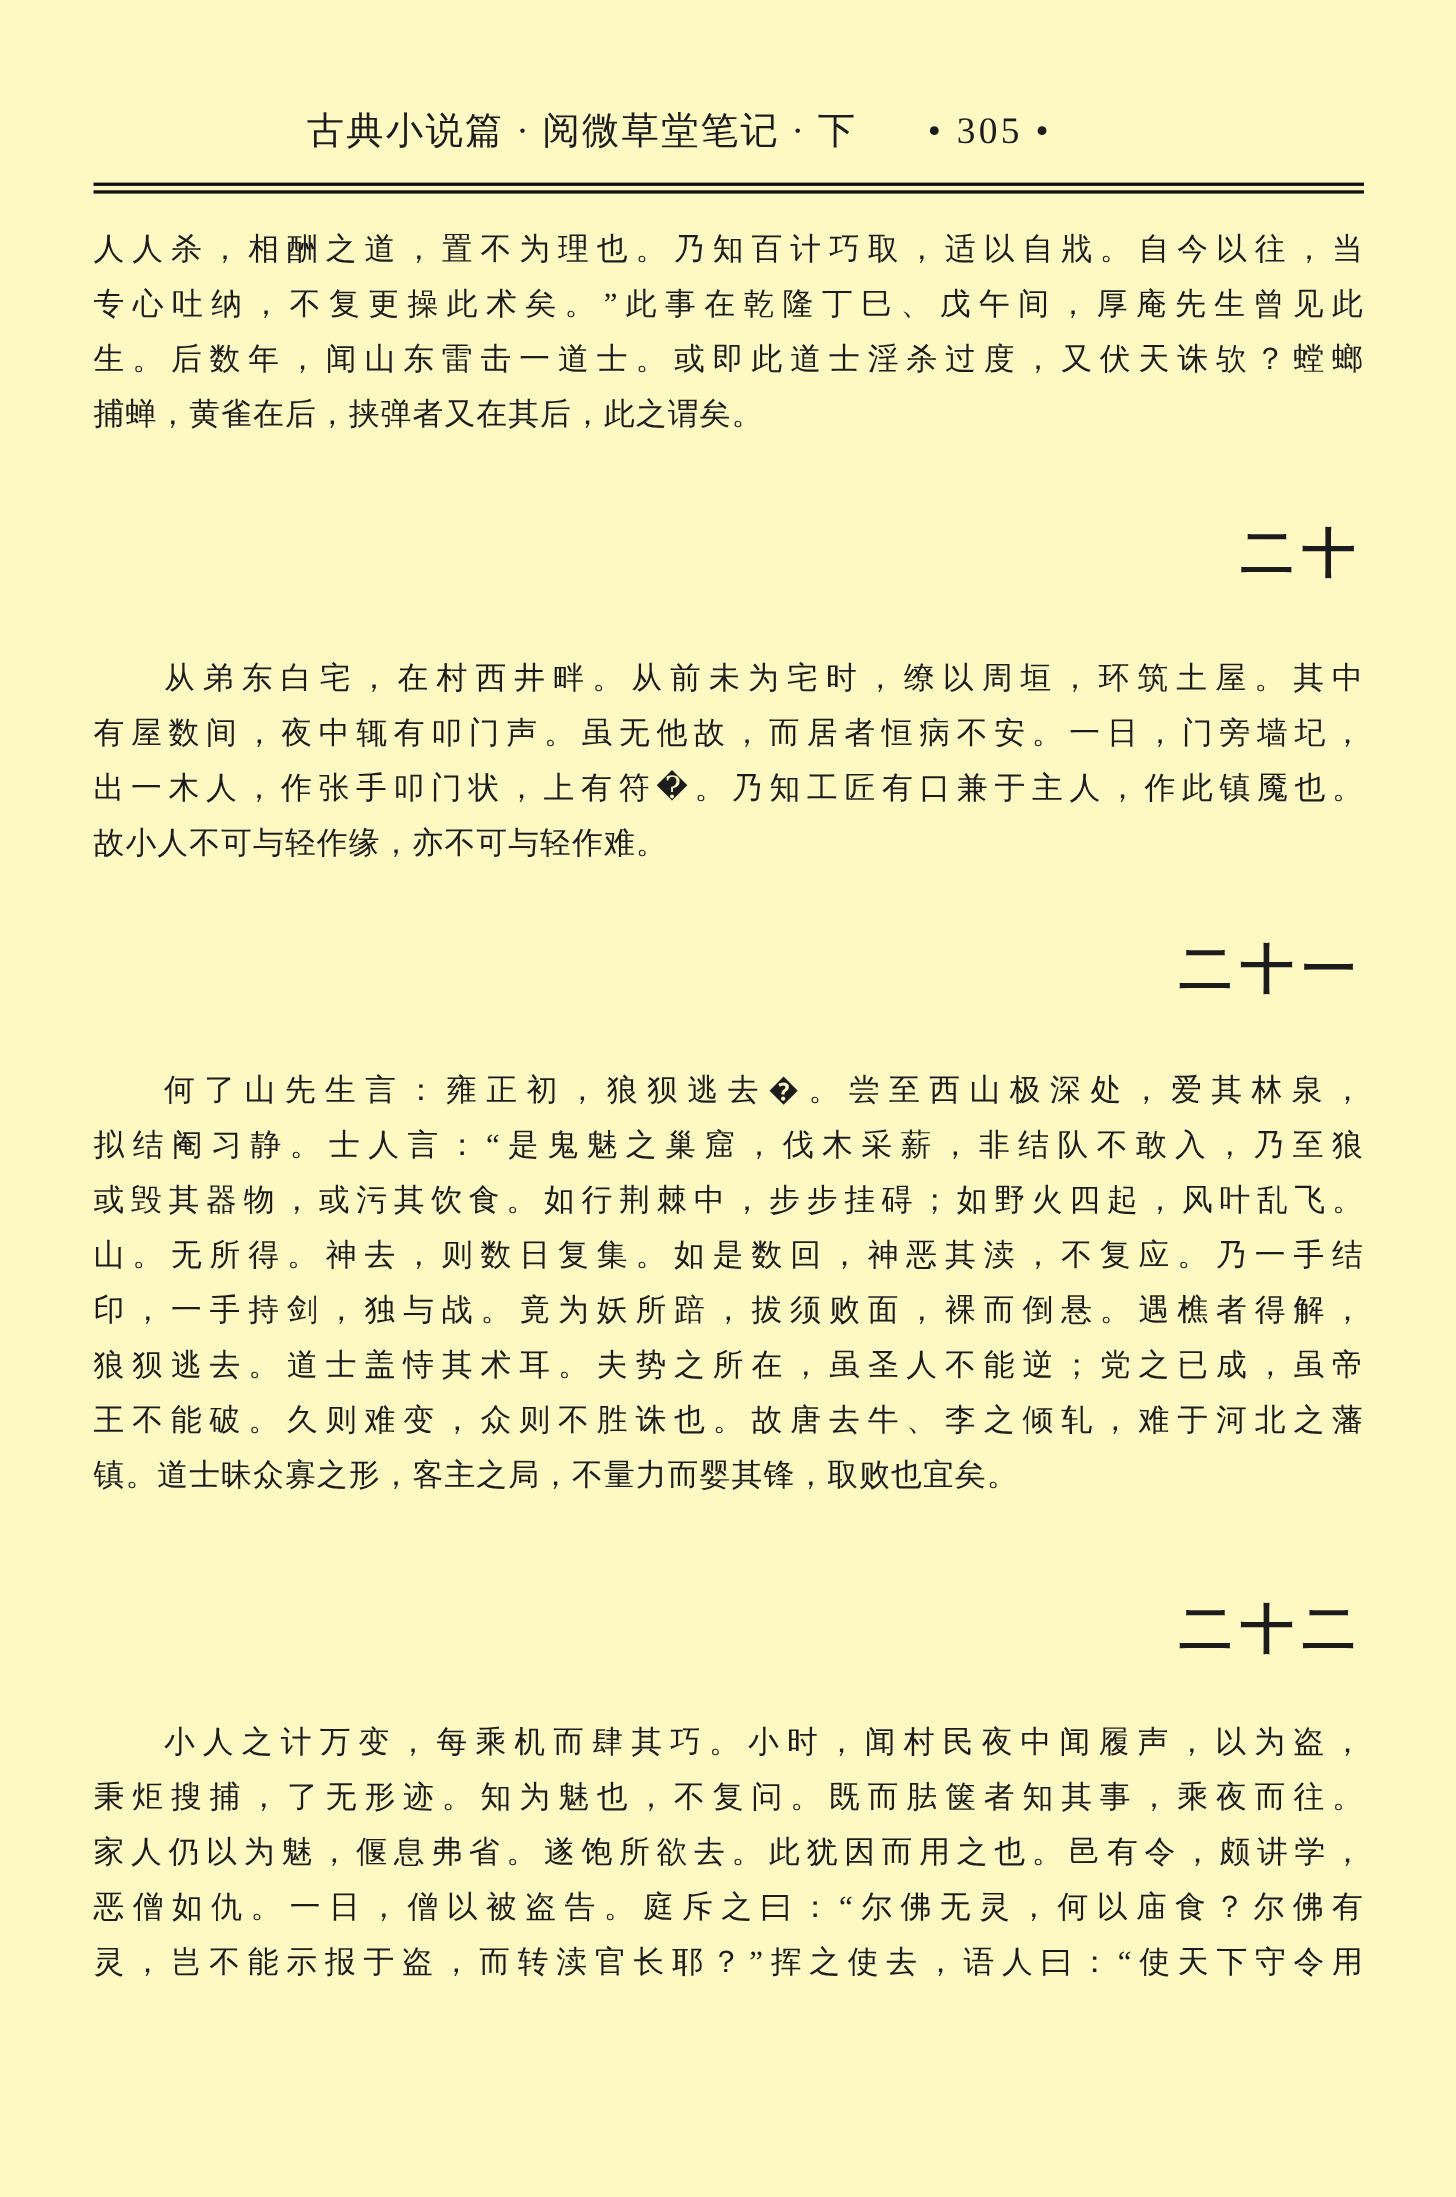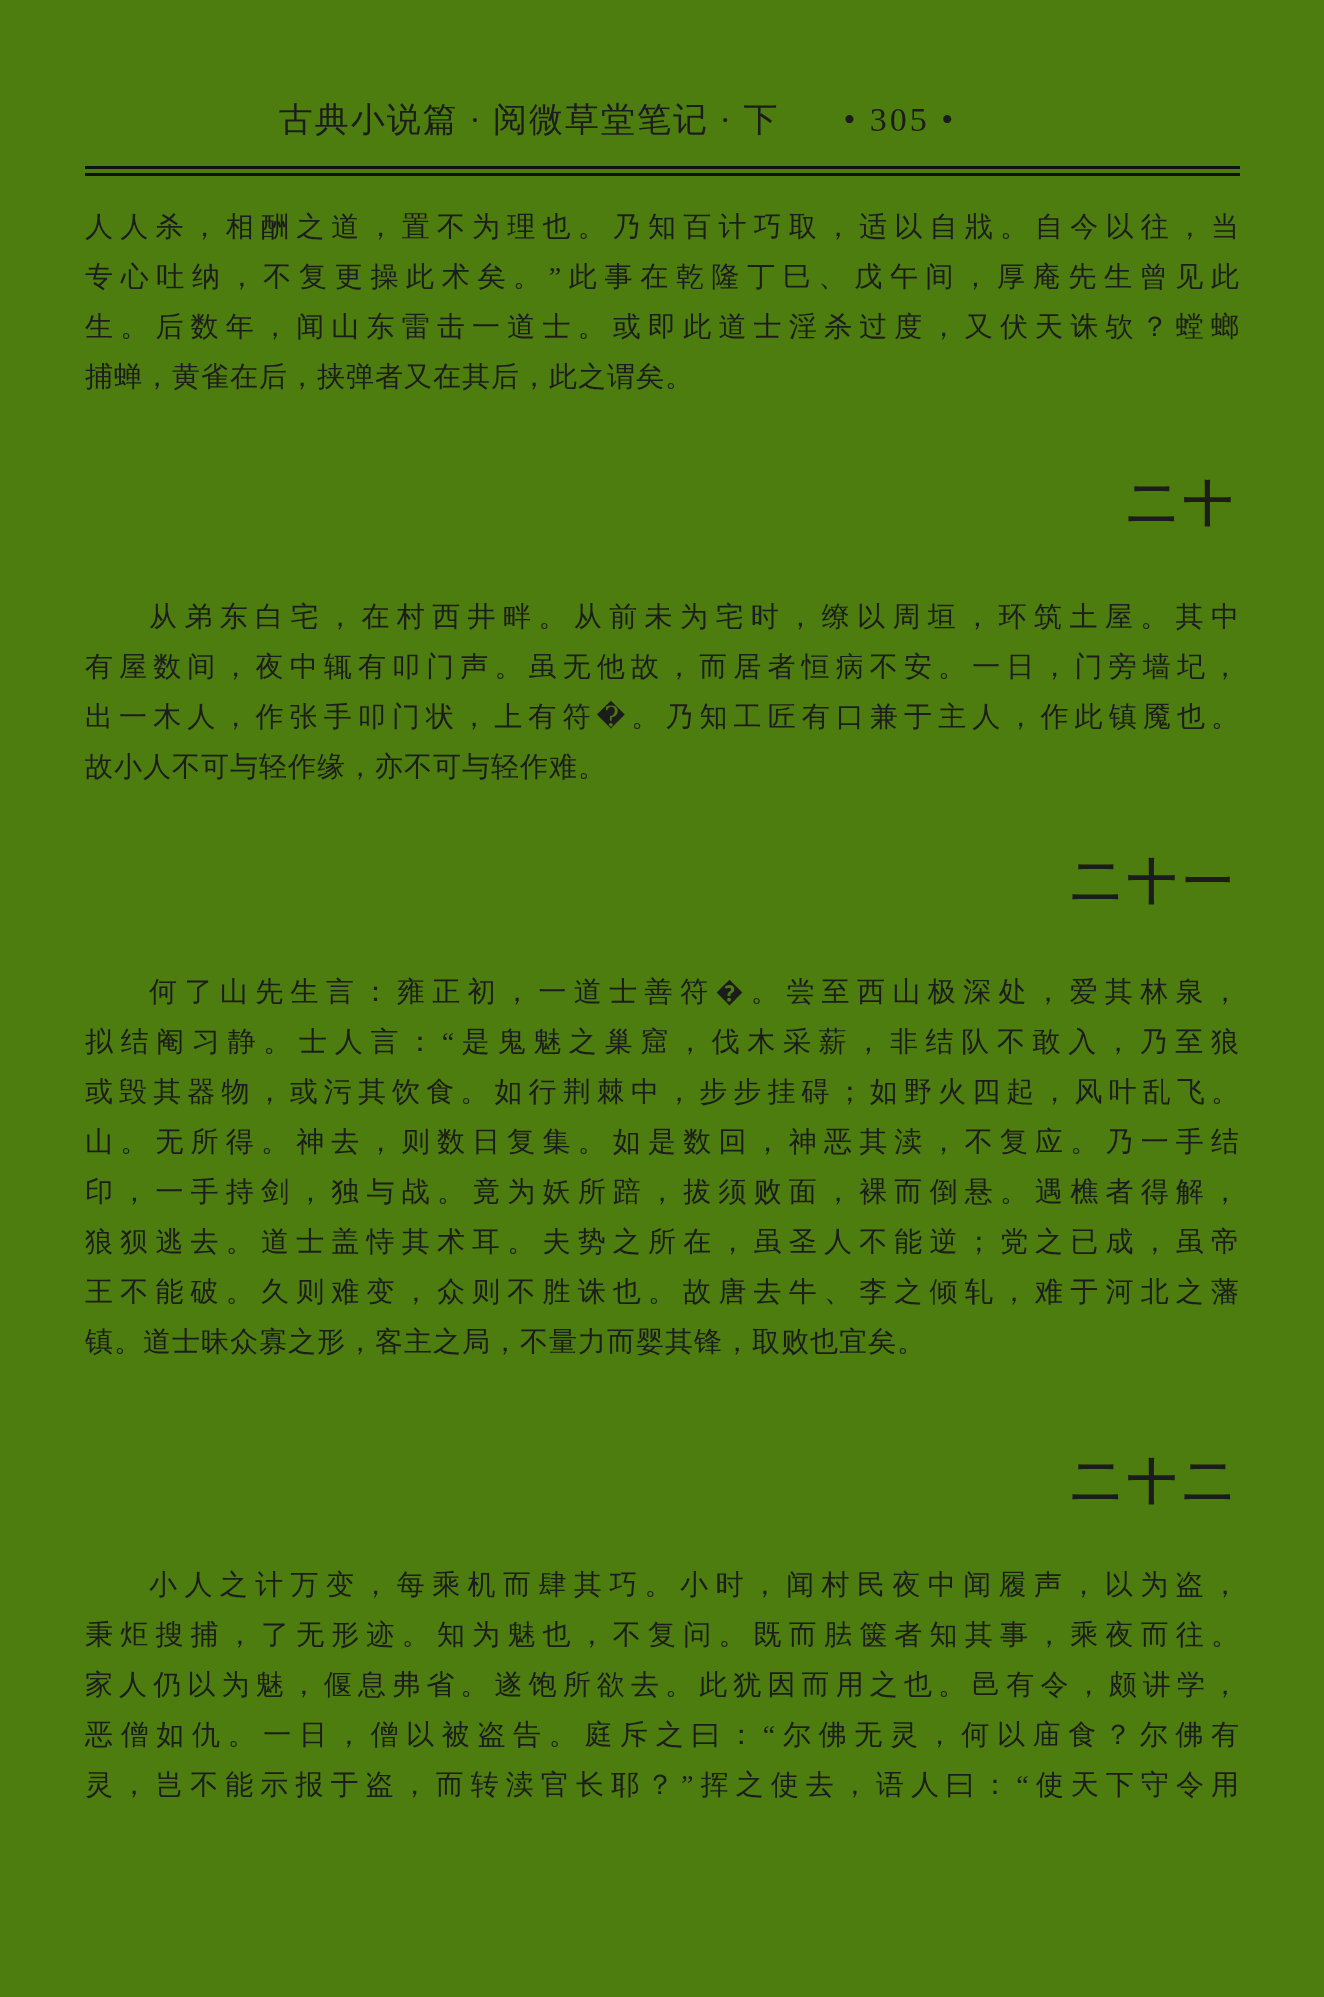--- a/index.html
+++ b/index.html
@@ -13,21 +13,21 @@
     font-family: "Liberation Serif", "DejaVu Serif", serif;
     color: #1c1c1c;
     overflow: hidden;
   }
   .page {
     position: relative;
     width: 1324px;
     height: 1997px;
     box-sizing: border-box;
     padding: 0 84px 0 85px;
-    background: #4d7c0f;
+    background: #fef9c3;
   }
   .header-row {
     padding-top: 98px;
     display: flex;
     justify-content: center;
     align-items: baseline;
     gap: 64px;
     position: relative;
     left: -45px;
     font-size: 34px;
@@ -96,21 +96,21 @@
   <div class="para">
     <div class="line indent">从弟东白宅，在村西井畔。从前未为宅时，缭以周垣，环筑土屋。其中</div>
     <div class="line">有屋数间，夜中辄有叩门声。虽无他故，而居者恒病不安。一日，门旁墙圮，</div>
     <div class="line">出一木人，作张手叩门状，上有符�。乃知工匠有口兼于主人，作此镇魇也。</div>
     <div class="line short">故小人不可与轻作缘，亦不可与轻作难。</div>
   </div>
 
   <div class="heading h21">二十一</div>
 
   <div class="para">
-    <div class="line indent">何了山先生言：雍正初，一道士善符�。尝至西山极深处，爱其林泉，</div>
+    <div class="line indent">何了山先生言：雍正初，狼狈逃去�。尝至西山极深处，爱其林泉，</div>
     <div class="line">拟结阉习静。士人言：“是鬼魅之巢窟，伐木采薪，非结队不敢入，乃至狼</div>
     <div class="line">或毁其器物，或污其饮食。如行荆棘中，步步挂碍；如野火四起，风叶乱飞。</div>
     <div class="line">山。无所得。神去，则数日复集。如是数回，神恶其渎，不复应。乃一手结</div>
     <div class="line">印，一手持剑，独与战。竟为妖所踣，拔须败面，裸而倒悬。遇樵者得解，</div>
     <div class="line">狼狈逃去。道士盖恃其术耳。夫势之所在，虽圣人不能逆；党之已成，虽帝</div>
     <div class="line">王不能破。久则难变，众则不胜诛也。故唐去牛、李之倾轧，难于河北之藩</div>
     <div class="line short">镇。道士昧众寡之形，客主之局，不量力而婴其锋，取败也宜矣。</div>
   </div>
 
   <div class="heading h22">二十二</div>

